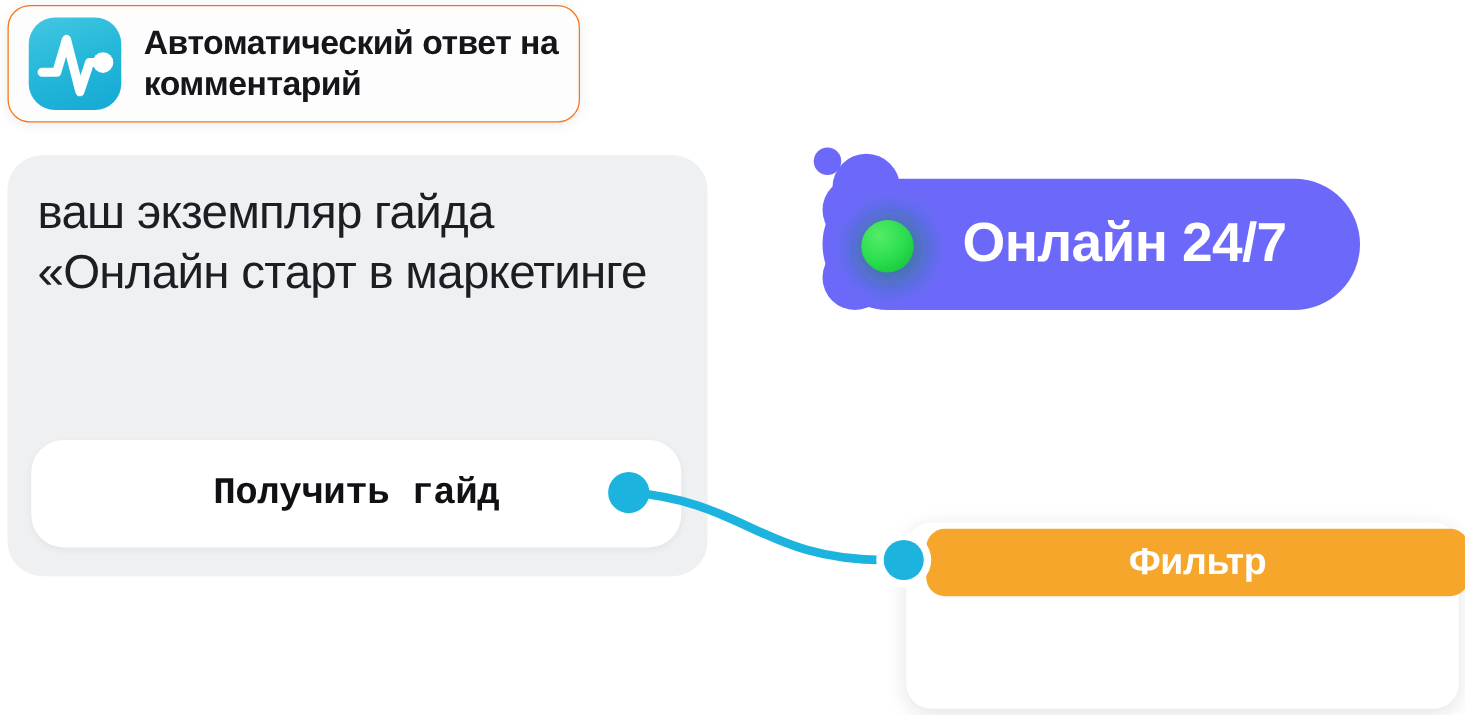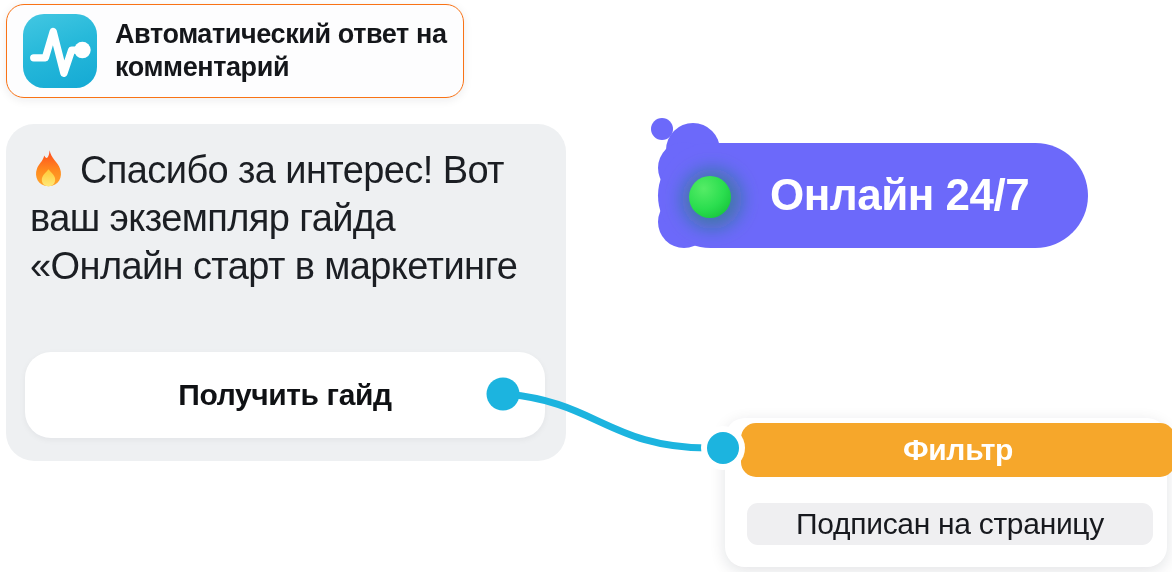--- a/index.html
+++ b/index.html
@@ -36,21 +36,21 @@
     display:flex;align-items:center;
   }
   .fire-emoji{width:37px;height:42px;margin-right:13px;flex:0 0 auto;}
   .get-guide-button{
     position:absolute;left:19px;top:228px;width:520px;height:86px;background:var(--white);
     border-radius:26px;box-shadow:0 2px 6px rgba(20,24,40,.05);border:none;cursor:pointer;
     display:flex;align-items:center;justify-content:center;
   }
   .get-guide-label{
     font-size:30px;font-weight:bold;letter-spacing:-.4px;color:#0F1114;
-    font-family:Liberation Sans, sans-serif;
+    font-family:Liberation Mono, monospace;
   }
   
   .status-wrap{position:absolute;left:640px;top:100px;width:470px;height:170px;}
   .status-label{
     position:absolute;left:130px;top:70px;font-size:44px;font-weight:bold;letter-spacing:-.5px;
     color:#fff;line-height:50px;white-space:nowrap;
   }
   
   .filter-card{
     position:absolute;left:725px;top:418px;width:442px;height:149px;background:var(--white);
@@ -79,40 +79,20 @@
       <svg width="74" height="74" viewBox="0 0 76 76" aria-hidden="true">
         <path d="M11 45 H23 L31 18 L42 61 L50 37 H56" fill="none" stroke="#fff" stroke-width="7.5" stroke-linecap="round" stroke-linejoin="round"></path>
         <circle cx="61" cy="37" r="8.5" fill="#fff"></circle>
       </svg>
     </div>
     <div class="trigger-title">Автоматический ответ на комментарий</div>
   </div>
 
   <div class="message-card">
     <div class="message-text">
-      <div class="message-line">
-        <span class="fire-emoji">
-          <svg width="37" height="42" viewBox="0 0 32 36" aria-hidden="true">
-            <defs>
-              <linearGradient id="flameGrad" x1="0" y1="0" x2="0" y2="1">
-                <stop offset="0" stop-color="#FF4A1F"></stop>
-                  <stop offset=".55" stop-color="#FF8A1E"></stop>
-                  <stop offset="1" stop-color="#FFA62B"></stop>
-              </linearGradient>
-              <linearGradient id="flameCore" x1="0" y1="0" x2="0" y2="1">
-                <stop offset="0" stop-color="#FFC835"></stop>
-                  <stop offset="1" stop-color="#FFE878"></stop>
-              </linearGradient>
-            </defs>
-            <path d="M17 1 C18 8 24 11 26 17 C28.5 24 25 32 16 32 C7 32 3.5 24 6 17 C7.5 12.5 11 11 12.3 5.5 C14 9 16.2 8.5 17 1 Z" fill="url(#flameGrad)"></path>
-            <path d="M16 32 C11.2 32 9.2 27.6 10.7 24 C11.8 21.4 13.7 20.4 16 17.4 C18.3 20.4 20.2 21.4 21.3 24 C22.8 27.6 20.8 32 16 32 Z" fill="url(#flameCore)"></path>
-          </svg>
-        </span>
-        <span>Спасибо за интерес! Вот</span>
-      </div>
       <div class="message-line">ваш экземпляр гайда</div>
       <div class="message-line">«Онлайн старт в маркетинге</div>
     </div>
     <button class="get-guide-button">
       <span class="get-guide-label">Получить гайд</span>
     </button>
   </div>
 
   <div class="status-wrap">
     <svg width="470" height="170" viewBox="0 0 470 170" aria-hidden="true">
@@ -136,23 +116,20 @@
       <circle cx="72" cy="99" r="30" fill="rgba(18,130,96,.5)" filter="url(#softBlur)"></circle>
       <circle cx="70" cy="97" r="21" fill="url(#greenDot)"></circle>
     </svg>
     <div class="status-label">Онлайн 24/7</div>
   </div>
 
   <div class="filter-card">
     <div class="filter-header">
       <span class="filter-header-label">Фильтр</span>
     </div>
-    <div class="filter-chip">
-      <span class="filter-chip-label">Подписан на страницу</span>
-    </div>
   </div>
 
   <svg class="connector-overlay" viewBox="0 0 1172 572">
     <path d="M 504 394 C 596 401, 610 448, 708 448" fill="none" style="stroke:var(--cyan)" stroke-width="7" stroke-linecap="round"></path>
     <circle cx="503" cy="394" r="16.5" style="fill:var(--cyan)"></circle>
     <circle cx="723" cy="448" r="22" fill="#fff"></circle>
     <circle cx="723" cy="448" r="16" style="fill:var(--cyan)"></circle>
   </svg>
 
 </div>

